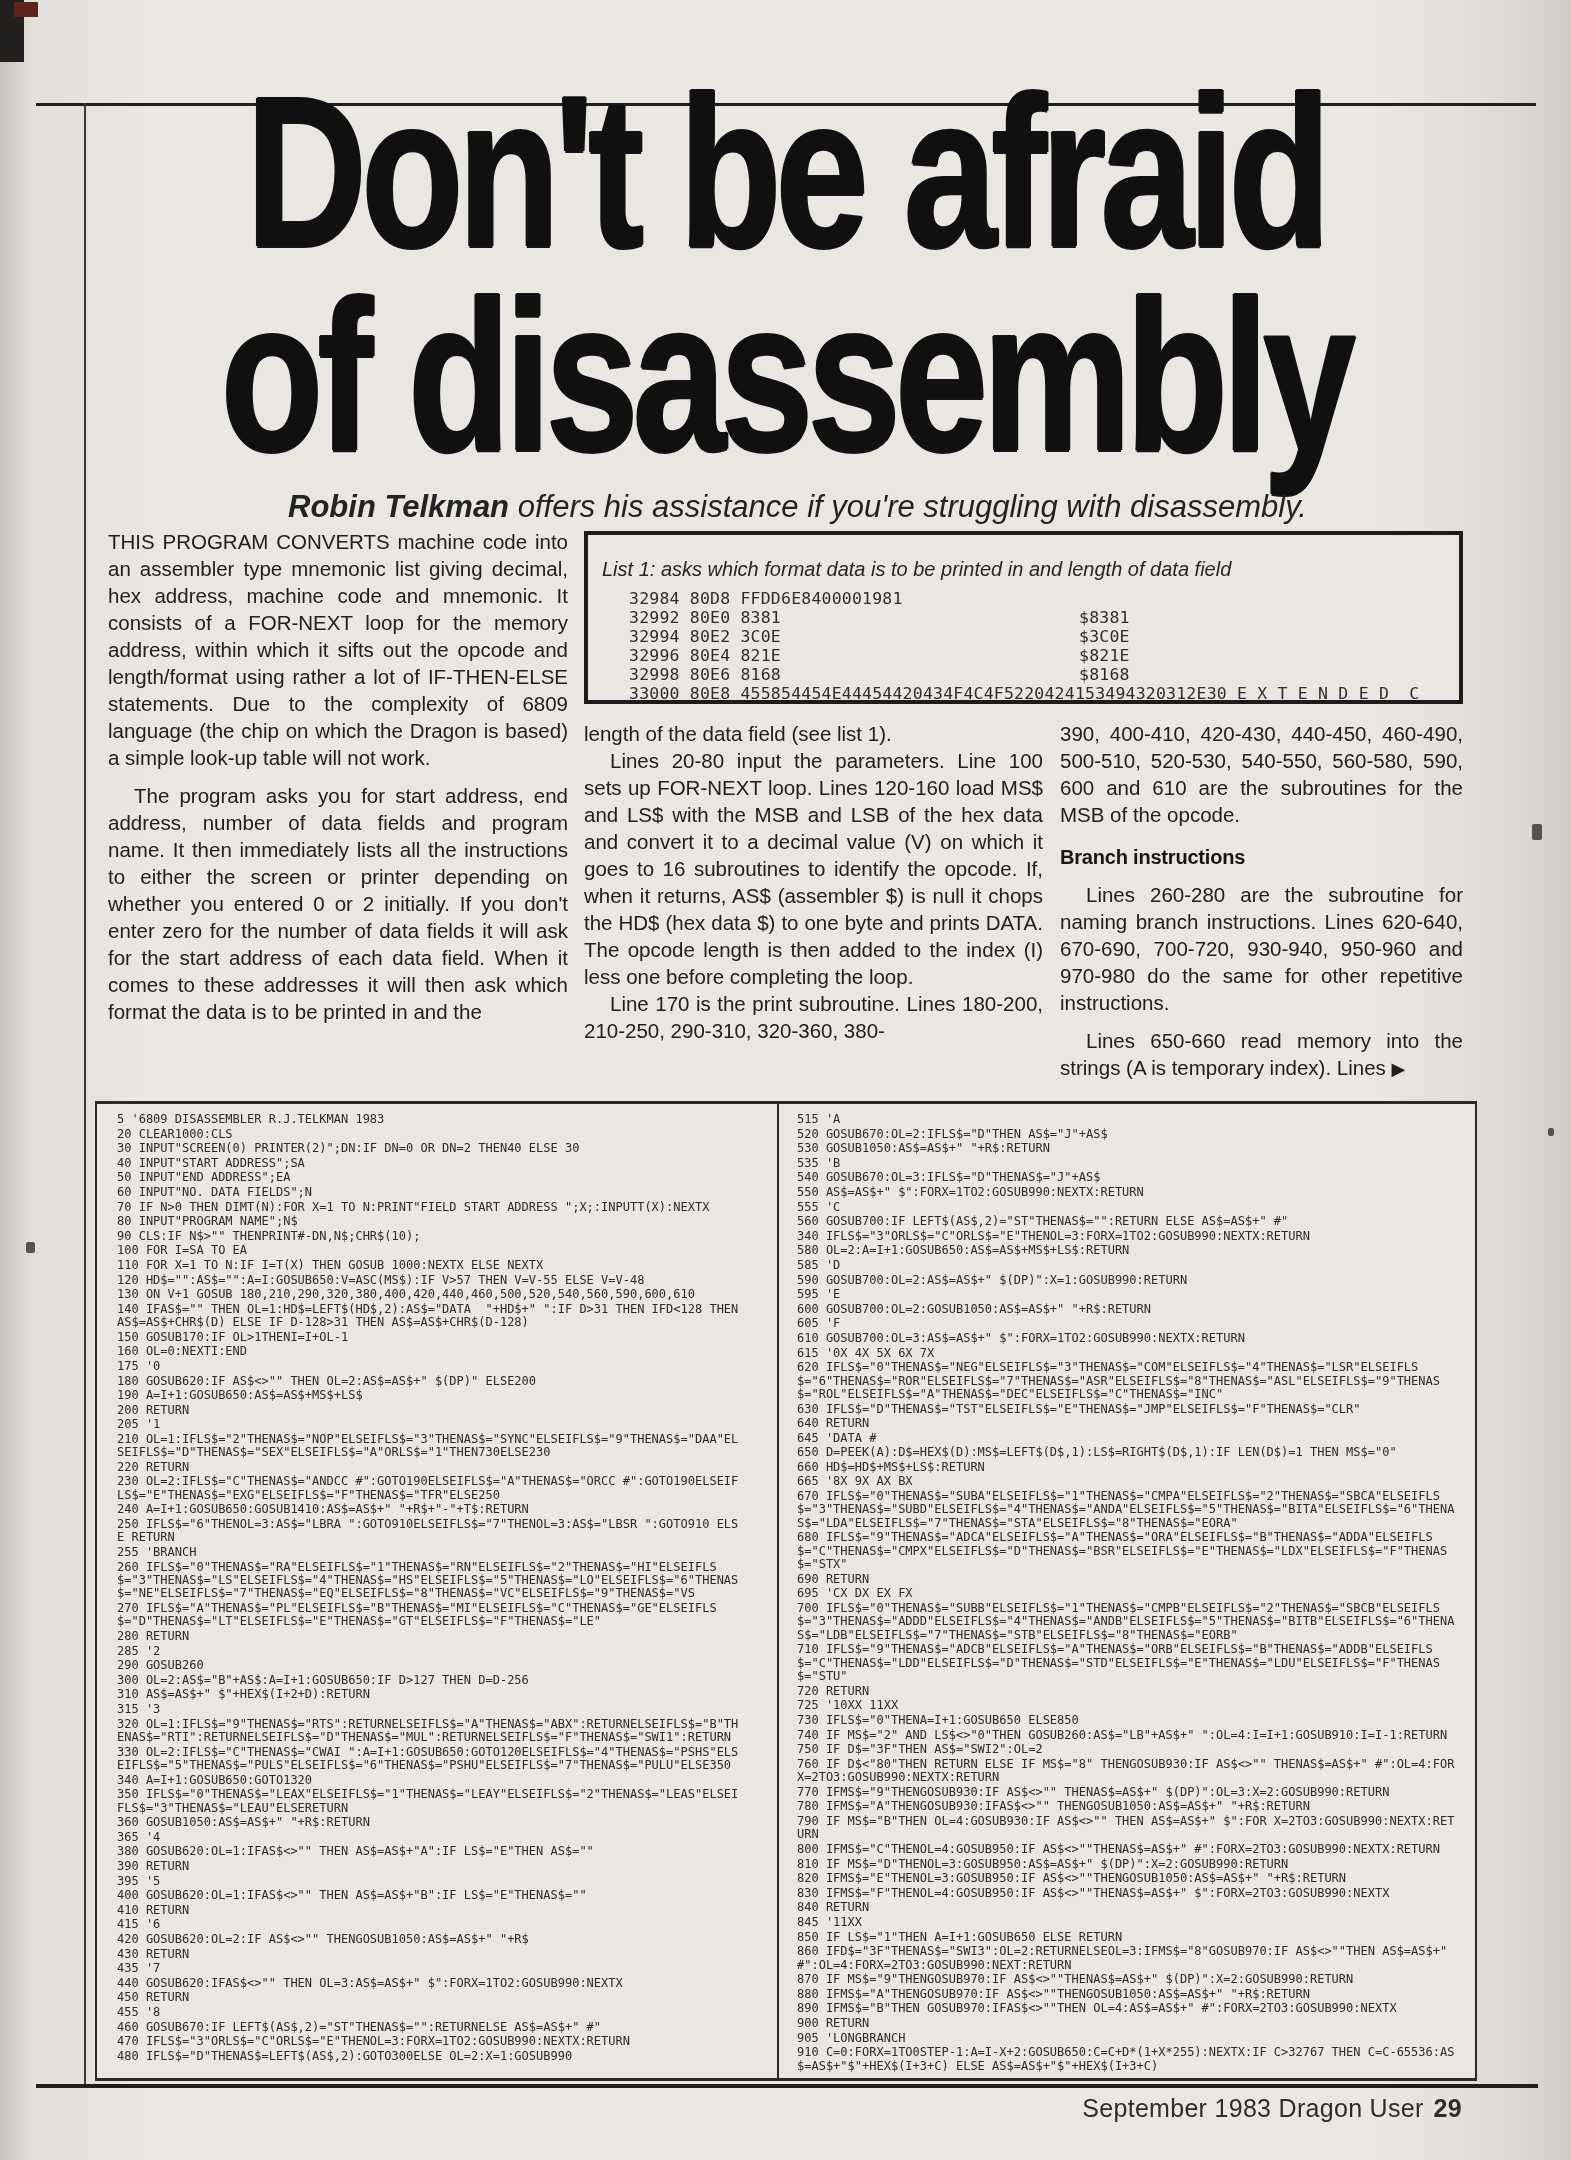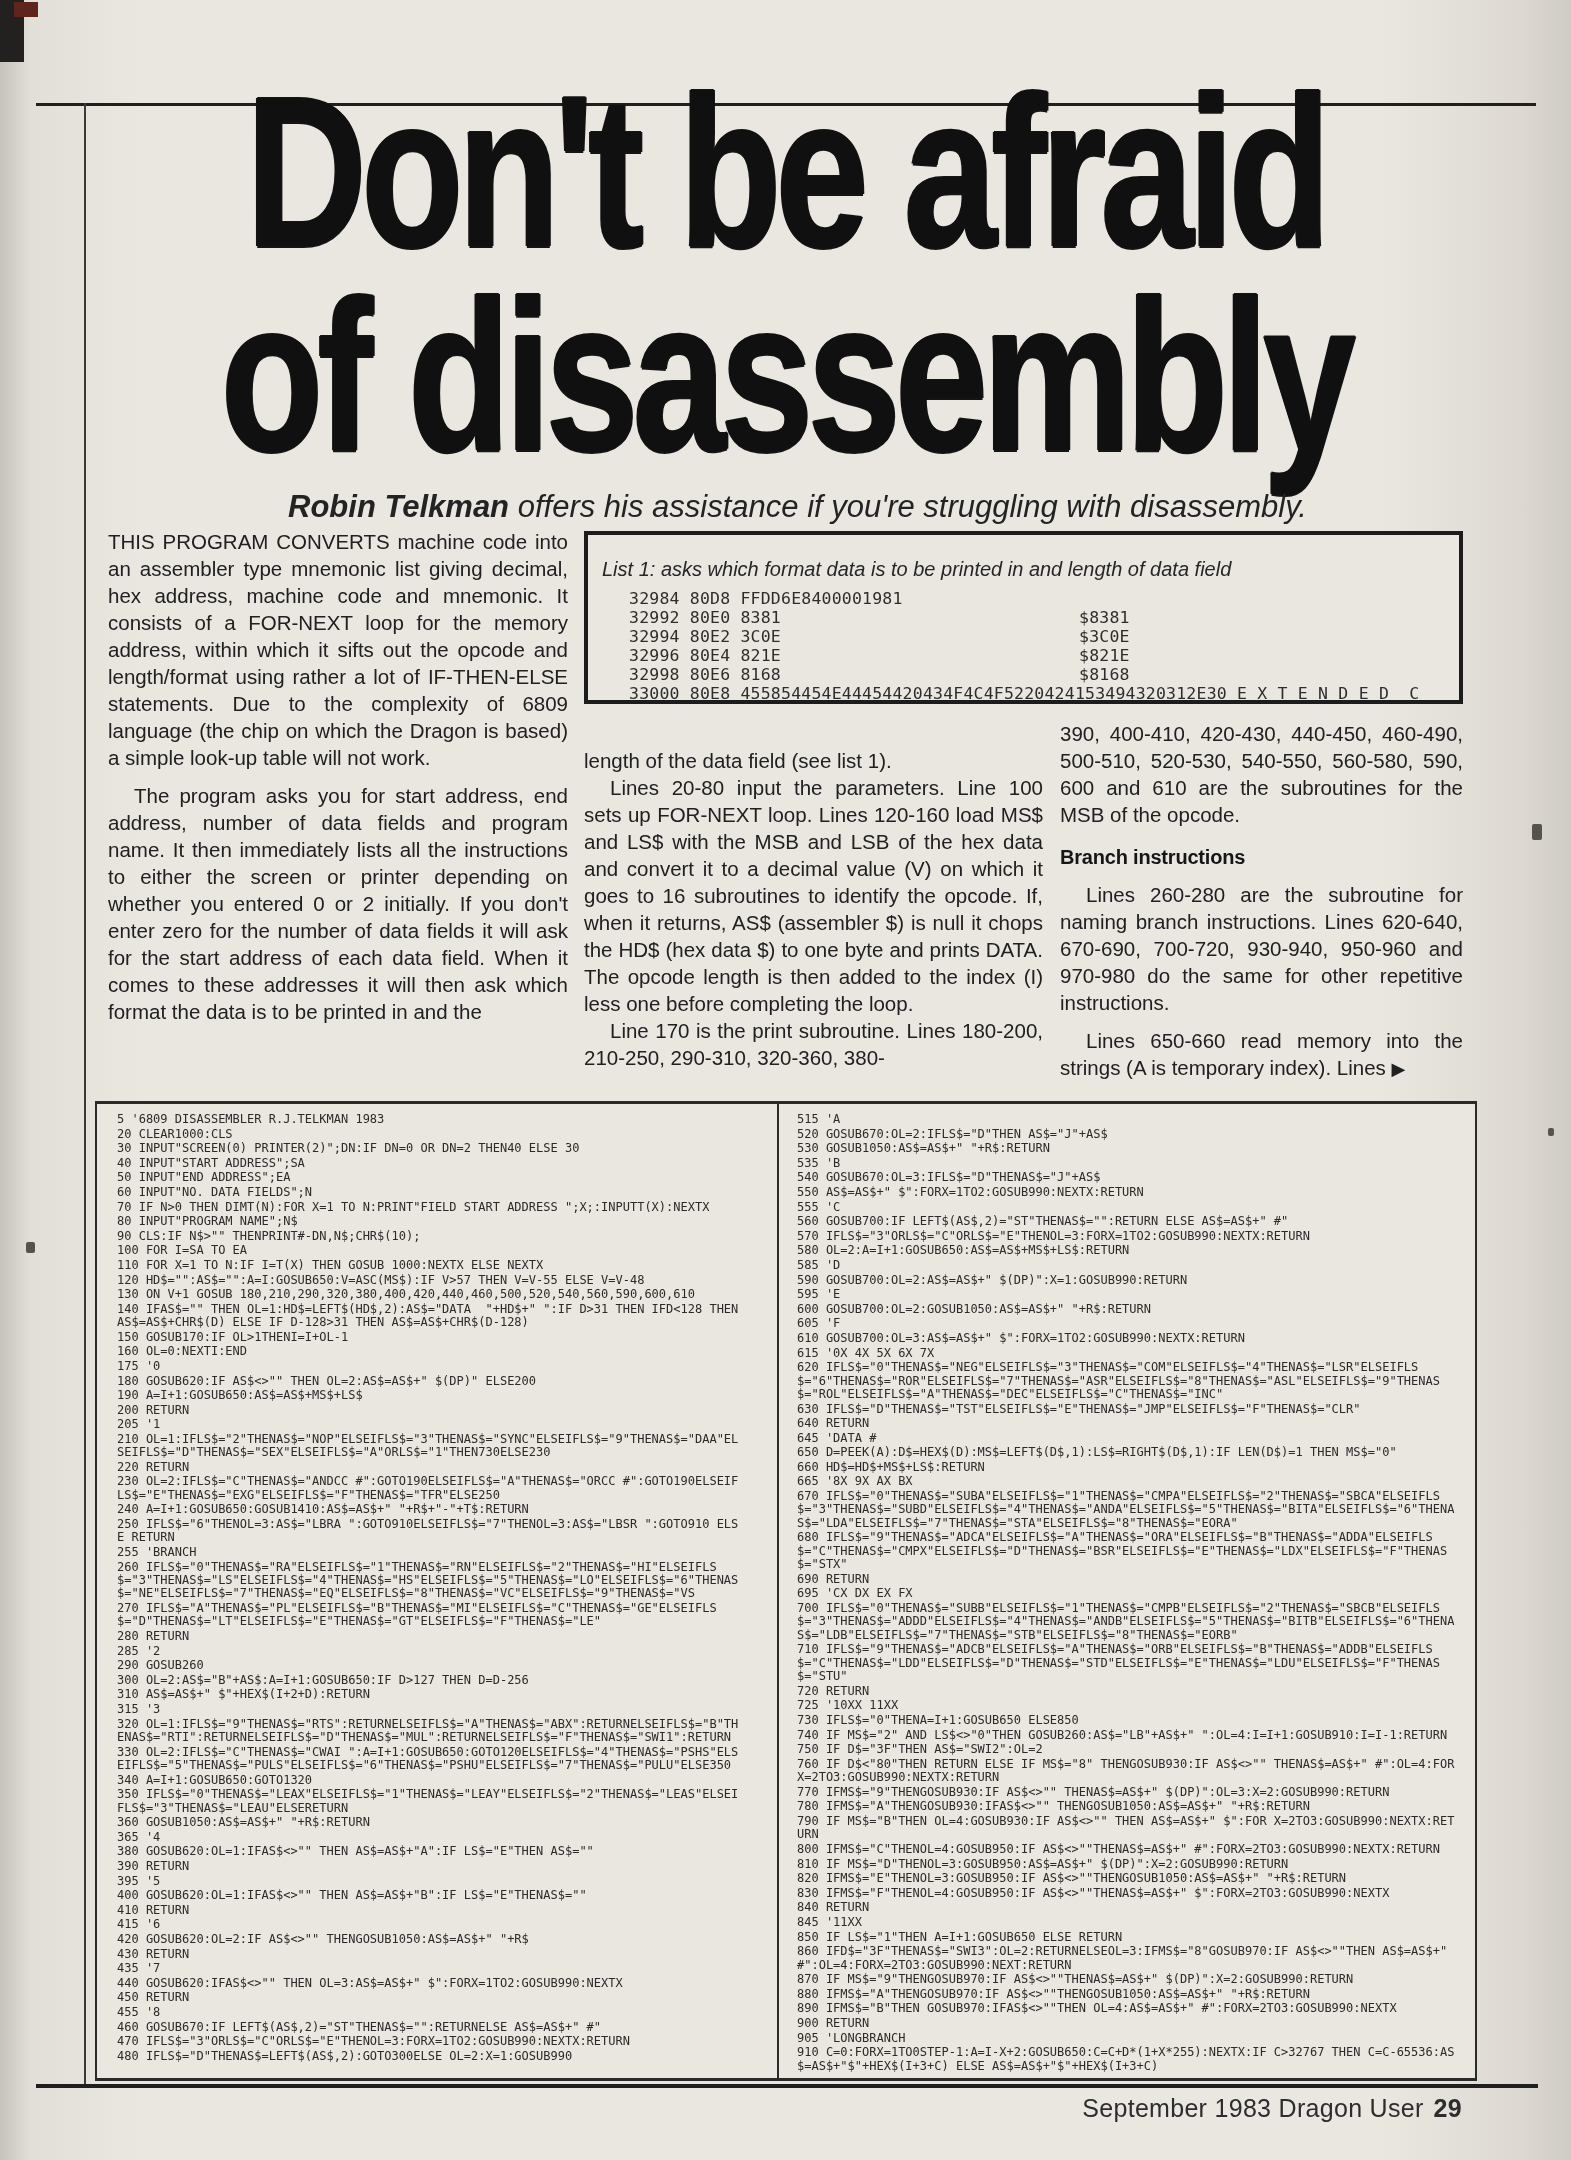--- a/index.html
+++ b/index.html
@@ -32,21 +32,21 @@
   .byline{position:absolute;left:52px;top:489px;width:1491px;text-align:center;
     font-size:31px;font-style:italic;color:#232323;}
   .byline .byname{font-weight:bold;}
 
   
   .bodycol{position:absolute;font-size:20.5px;line-height:27px;text-align:justify;color:#202020;}
   .bodycol p{margin:0;}
   .bodycol p.gap{margin-top:11px;}
   .bodycol p.indent{text-indent:26px;}
   .col1{left:108px;top:528px;width:460px;}
-  .col2{left:584px;top:747px;width:459px;}
+  .col2{left:584px;top:720px;width:459px;}
   .col3{left:1060px;top:720px;width:403px;}
   .subhead{font-size:20px;font-weight:bold;margin:16px 0 10px 0;color:#161616;letter-spacing:-0.01em;}
   .cont-arrow{font-style:normal;font-size:18px;}
 
   
   .listbox{position:absolute;left:584px;top:531px;width:879px;height:173px;
     border:4px solid #1c1c1c;background:#eae7e1;box-sizing:border-box;padding:23px 12px 6px 14px;overflow:hidden;}
   .listbox .caption{font-size:20px;font-style:italic;color:#262626;margin:0 0 8px 0;white-space:nowrap;}
   .listrow{position:relative;font-family:"DejaVu Sans Mono",monospace;font-size:16.5px;line-height:19px;
     color:#2e2d2b;white-space:pre;letter-spacing:0.2px;margin-left:27px;}
@@ -182,21 +182,21 @@
     <div class="code-divider"></div>
     <div class="codecol code-right">
         <div class="codeline">515 'A</div>
         <div class="codeline">520 GOSUB670:OL=2:IFLS$="D"THEN AS$="J"+AS$</div>
         <div class="codeline">530 GOSUB1050:AS$=AS$+" "+R$:RETURN</div>
         <div class="codeline">535 'B</div>
         <div class="codeline">540 GOSUB670:OL=3:IFLS$="D"THENAS$="J"+AS$</div>
         <div class="codeline">550 AS$=AS$+" $":FORX=1TO2:GOSUB990:NEXTX:RETURN</div>
         <div class="codeline">555 'C</div>
         <div class="codeline">560 GOSUB700:IF LEFT$(AS$,2)="ST"THENAS$="":RETURN ELSE AS$=AS$+" #"</div>
-        <div class="codeline">570 IFLS$="3"ORLS$="C"ORLS$="E"THENOL=3:FORX=1TO2:GOSUB990:NEXTX:RETURN</div>
+        <div class="codeline">340 IFLS$="3"ORLS$="C"ORLS$="E"THENOL=3:FORX=1TO2:GOSUB990:NEXTX:RETURN</div>
         <div class="codeline">580 OL=2:A=I+1:GOSUB650:AS$=AS$+MS$+LS$:RETURN</div>
         <div class="codeline">585 'D</div>
         <div class="codeline">590 GOSUB700:OL=2:AS$=AS$+" $(DP)":X=1:GOSUB990:RETURN</div>
         <div class="codeline">595 'E</div>
         <div class="codeline">600 GOSUB700:OL=2:GOSUB1050:AS$=AS$+" "+R$:RETURN</div>
         <div class="codeline">605 'F</div>
         <div class="codeline">610 GOSUB700:OL=3:AS$=AS$+" $":FORX=1TO2:GOSUB990:NEXTX:RETURN</div>
         <div class="codeline">615 '0X 4X 5X 6X 7X</div>
         <div class="codeline">620 IFLS$="0"THENAS$="NEG"ELSEIFLS$="3"THENAS$="COM"ELSEIFLS$="4"THENAS$="LSR"ELSEIFLS$="6"THENAS$="ROR"ELSEIFLS$="7"THENAS$="ASR"ELSEIFLS$="8"THENAS$="ASL"ELSEIFLS$="9"THENAS$="ROL"ELSEIFLS$="A"THENAS$="DEC"ELSEIFLS$="C"THENAS$="INC"</div>
         <div class="codeline">630 IFLS$="D"THENAS$="TST"ELSEIFLS$="E"THENAS$="JMP"ELSEIFLS$="F"THENAS$="CLR"</div>

